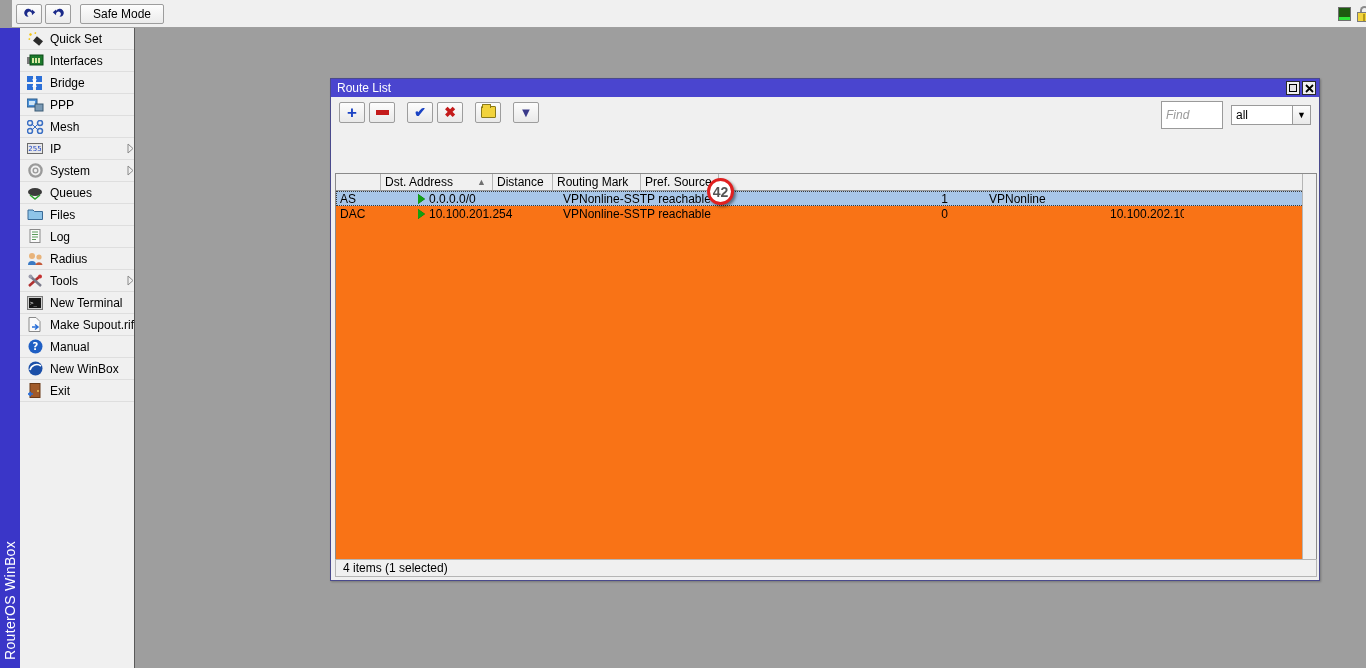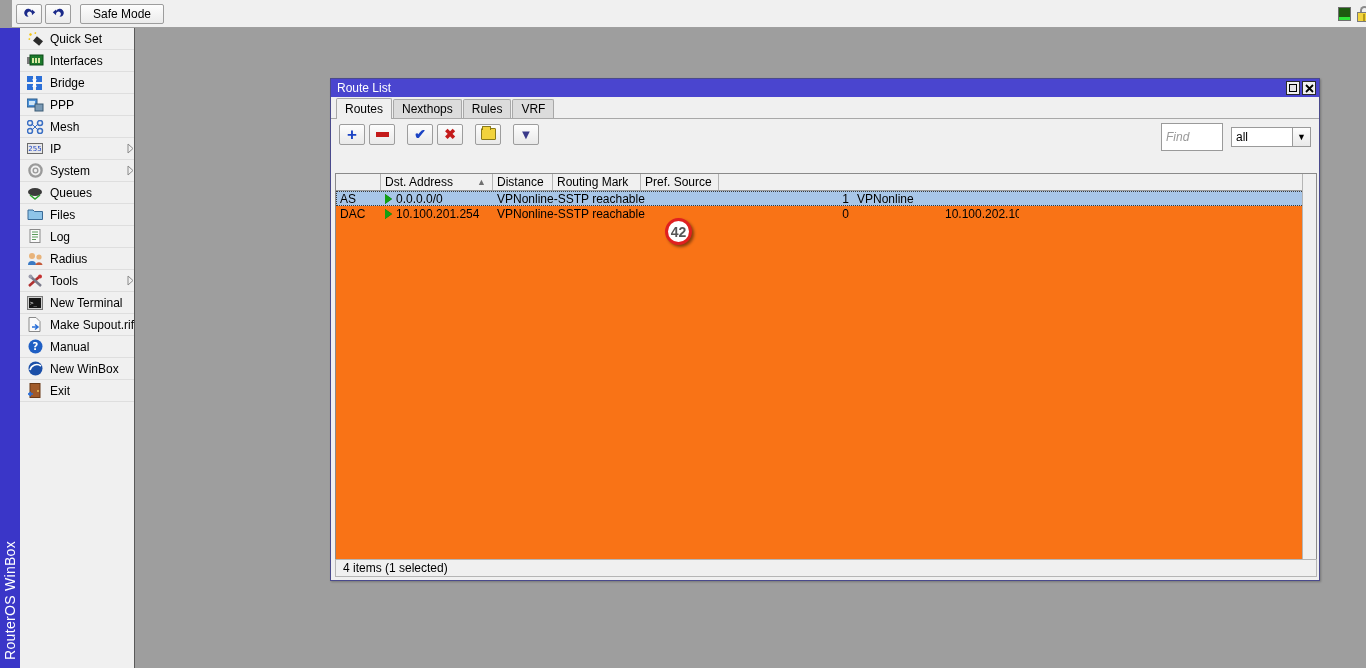--- a/index.html
+++ b/index.html
@@ -268,20 +268,21 @@
     border-right: none;
     display: flex; align-items: center; justify-content: center;
     font-size: 9px;
     margin-left: auto;
   }
   .row {
     display: flex;
     height: 15px;
     font-size: 12px;
     align-items: center;
+    gap: 33px;
   }
   .row.selected {
     background: #a8c6e8;
     outline: 1px dotted #3b3b3b;
     outline-offset: -1px;
   }
   .cell {
     padding-left: 4px;
     display: flex; align-items: center;
     overflow: hidden;
@@ -313,32 +314,31 @@
     background: #f0f0f0;
     border: 1px solid #b5b5b5;
     display: flex; align-items: center;
     padding-left: 7px;
     font-size: 12px;
   }
 
   
   .marker {
     position: absolute;
-    left: 665px; top: 178px;
+    left: 707px; top: 178px;
     width: 27px; height: 27px;
     border-radius: 50%;
     background: #ffffff;
     border: 3px solid #e02020;
     display: flex; align-items: center; justify-content: center;
     font-size: 14px;
     font-weight: bold;
     color: #555555;
     box-shadow: 2px 2px 3px rgba(0,0,0,0.45);
     z-index: 50;
-    margin-top: 40px;
   }
 
   
   .glyph-plus { color: #1b43c4; font-size: 17px; font-weight: bold; line-height: 1; }
   .glyph-minus { display:block; width: 13px; height: 5px; background: #c41b1b; }
   .glyph-check { color: #1b43c4; font-size: 14px; font-weight: bold; line-height: 1; }
   .glyph-cross { color: #c41b1b; font-size: 14px; font-weight: bold; line-height: 1; }
   .glyph-folder {
     width: 15px; height: 12px; background: #f2d33c;
     border: 1px solid #8a7a1a; border-radius: 1px; position: relative;
@@ -597,34 +597,20 @@
           <span class="sq"></span>
         </div>
         <div class="win-btn">
           <svg width="9" height="9" viewBox="0 0 9 9">
             <path d="M1 1 L8 8 M8 1 L1 8" stroke="#000" stroke-width="1.8"></path>
           </svg>
         </div>
       </div>
     </div>
 
-    <div class="tabsrow">
-      <div class="tab active">
-        <span>Routes</span>
-      </div>
-      <div class="tab">
-        <span>Nexthops</span>
-      </div>
-      <div class="tab">
-        <span>Rules</span>
-      </div>
-      <div class="tab">
-        <span>VRF</span>
-      </div>
-    </div>
 
     <div class="actionbar">
       <div class="act-btn">
         <span class="glyph-plus">+</span>
       </div>
       <div class="act-btn">
         <span class="glyph-minus"></span>
       </div>
       <div class="act-sep"></div>
       <div class="act-btn">

